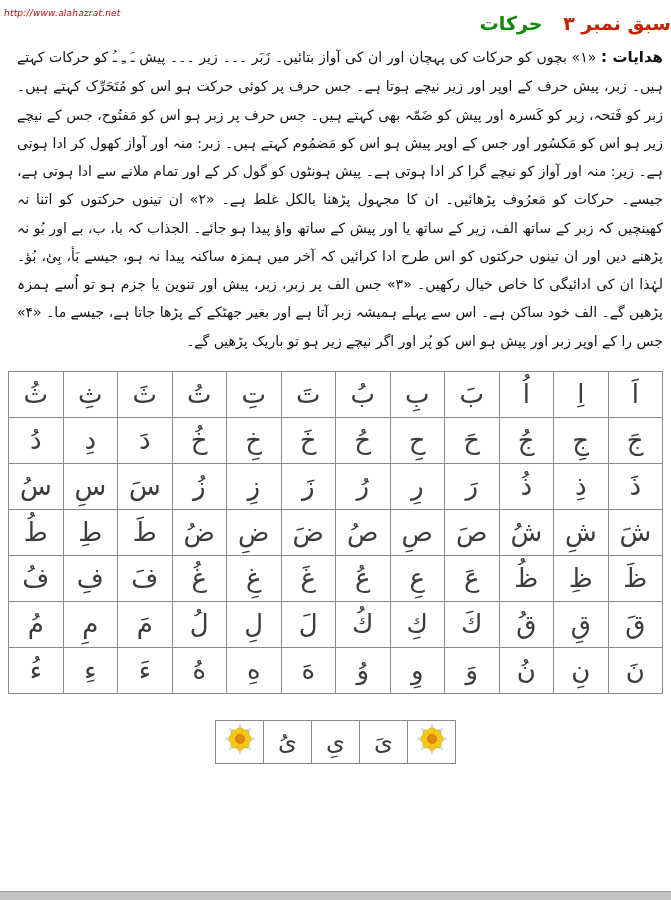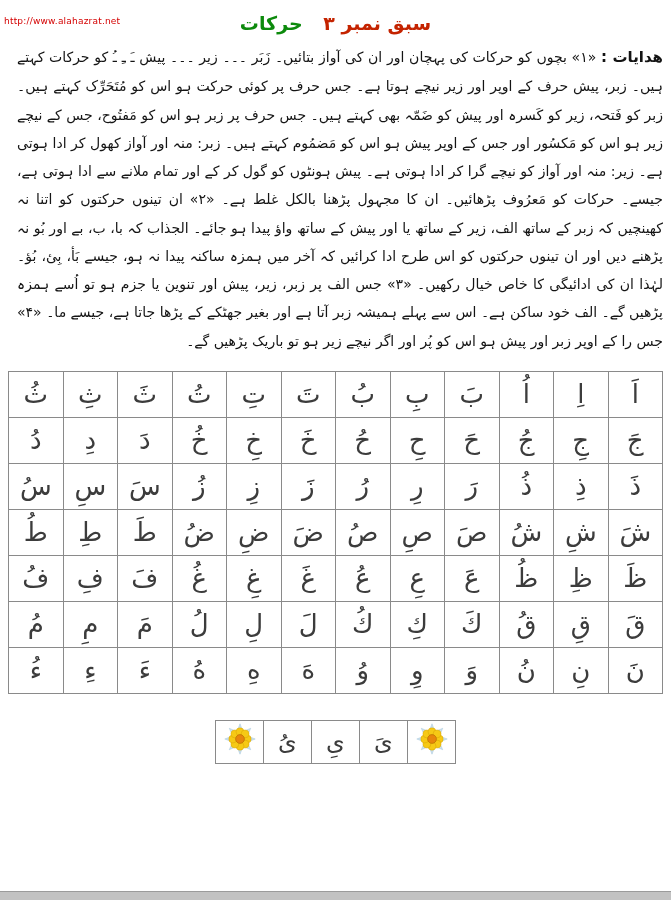--- a/index.html
+++ b/index.html
@@ -4,26 +4,26 @@
 <style>
   * { margin:0; padding:0; box-sizing:border-box; }
   html,body { background:#ffffff; }
   body {
     width:671px; height:900px; position:relative; overflow:hidden;
     font-family:"DejaVu Sans", sans-serif;
   }
   .page { width:671px; height:900px; position:relative; background:#ffffff; }
 
   .watermark {
-    position:absolute; top:16px; left:4px;
-    color:#d40000; font-size:9px; letter-spacing:0.2px;
+    position:absolute; top:8px; left:4px;
+    color:#d40000; font-size:9px; letter-spacing:0.2px;font-style:italic;
   }
 
   .title {
-    text-align:center; padding-top:12px; direction:rtl;
+    text-align:right; padding-top:12px; direction:rtl;
     font-size:19px; font-weight:bold;
   }
   .t-red   { color:#c42300; }
   .t-green { color:#0c8a0c; margin-right:14px; }
 
   .body-text {
     direction:rtl; text-align:justify; text-align-last:right;
     padding:8px 8px 0 17px;
     font-size:14px; line-height:2.02; color:#141414;
   }

